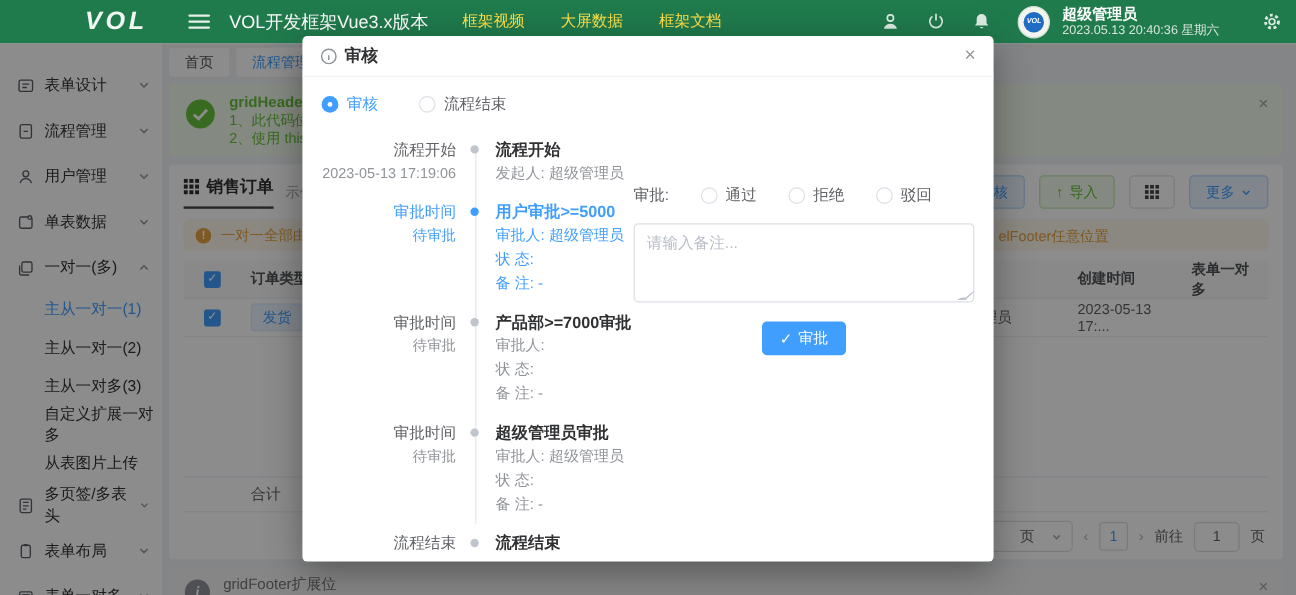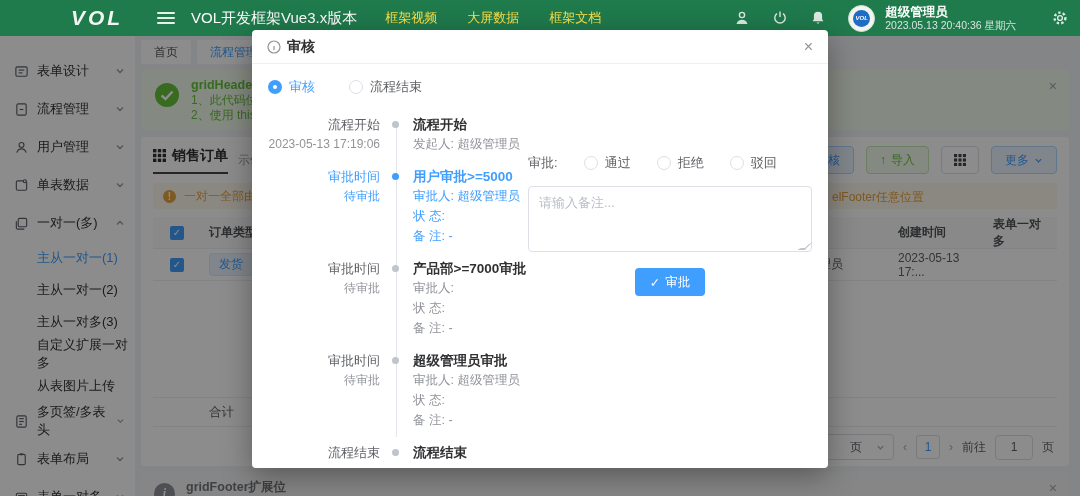--- a/index.html
+++ b/index.html
@@ -70,21 +70,21 @@
   .total-row div { padding-left:8px; }
 
   .pagination { margin-top:7px; display:flex; justify-content:flex-end; align-items:center; gap:9px; font-size:12px; color:#606266; padding-right:3px; }
   .pg-select { width:72px; height:26px; border:1px solid #dcdfe6; border-radius:4px; display:flex; align-items:center; justify-content:flex-end; padding:0 8px; gap:14px; color:#606266; cursor:pointer; }
   .pg-arrow { color:#a8abb2; cursor:pointer; font-size:12px; }
   .pg-page { width:24px; height:24px; border:1px solid #dcdfe6; border-radius:3px; display:flex; align-items:center; justify-content:center; color:#409eff; cursor:pointer; }
   .pg-goto-input { width:38px; height:25px; border:1px solid #dcdfe6; border-radius:4px; text-align:center; font-size:12px; color:#606266; font-family:inherit; }
 
   .footer-alert { margin-top:6px; background:#f4f4f5; border-radius:4px; position:relative; padding:7px 30px 8px 45px; min-height:44px; }
   .fa-icon { position:absolute; left:13px; top:11px; width:21px; height:21px; border-radius:50%; background:#909399; color:#fff; display:flex; align-items:center; justify-content:center; font-size:12px; font-style:italic; font-weight:bold; font-family:"Liberation Serif",serif; }
-  .footer-alert .ttl { font-size:12.5px; font-weight:bold; color:#73767a; line-height:16px; }
+  .footer-alert .ttl { font-size:12.5px; font-weight:normal; color:#73767a; line-height:16px; }
 
   
   .overlay { position:absolute; left:0; right:0; top:36px; bottom:0; background:rgba(0,0,0,0.45); z-index:10; }
   .modal { position:absolute; left:252px; top:30px; width:576px; height:438px; background:#fff; border-radius:4px; box-shadow:0 8px 30px rgba(0,0,0,0.35); z-index:40; display:flex; flex-direction:column; }
   .modal-header { height:34px; display:flex; align-items:center; gap:6px; padding:0 15px; border-bottom:1px solid #eef0f3; flex-shrink:0; }
   .mh-icon { width:14px; height:14px; color:#8f9399; }
   .modal-title { font-size:14px; font-weight:bold; color:#303133; }
   .modal-close { margin-left:auto; color:#909399; font-size:16px; cursor:pointer; line-height:1; }
   .modal-body { flex:1; position:relative; padding:14px 16px 0; }
 

